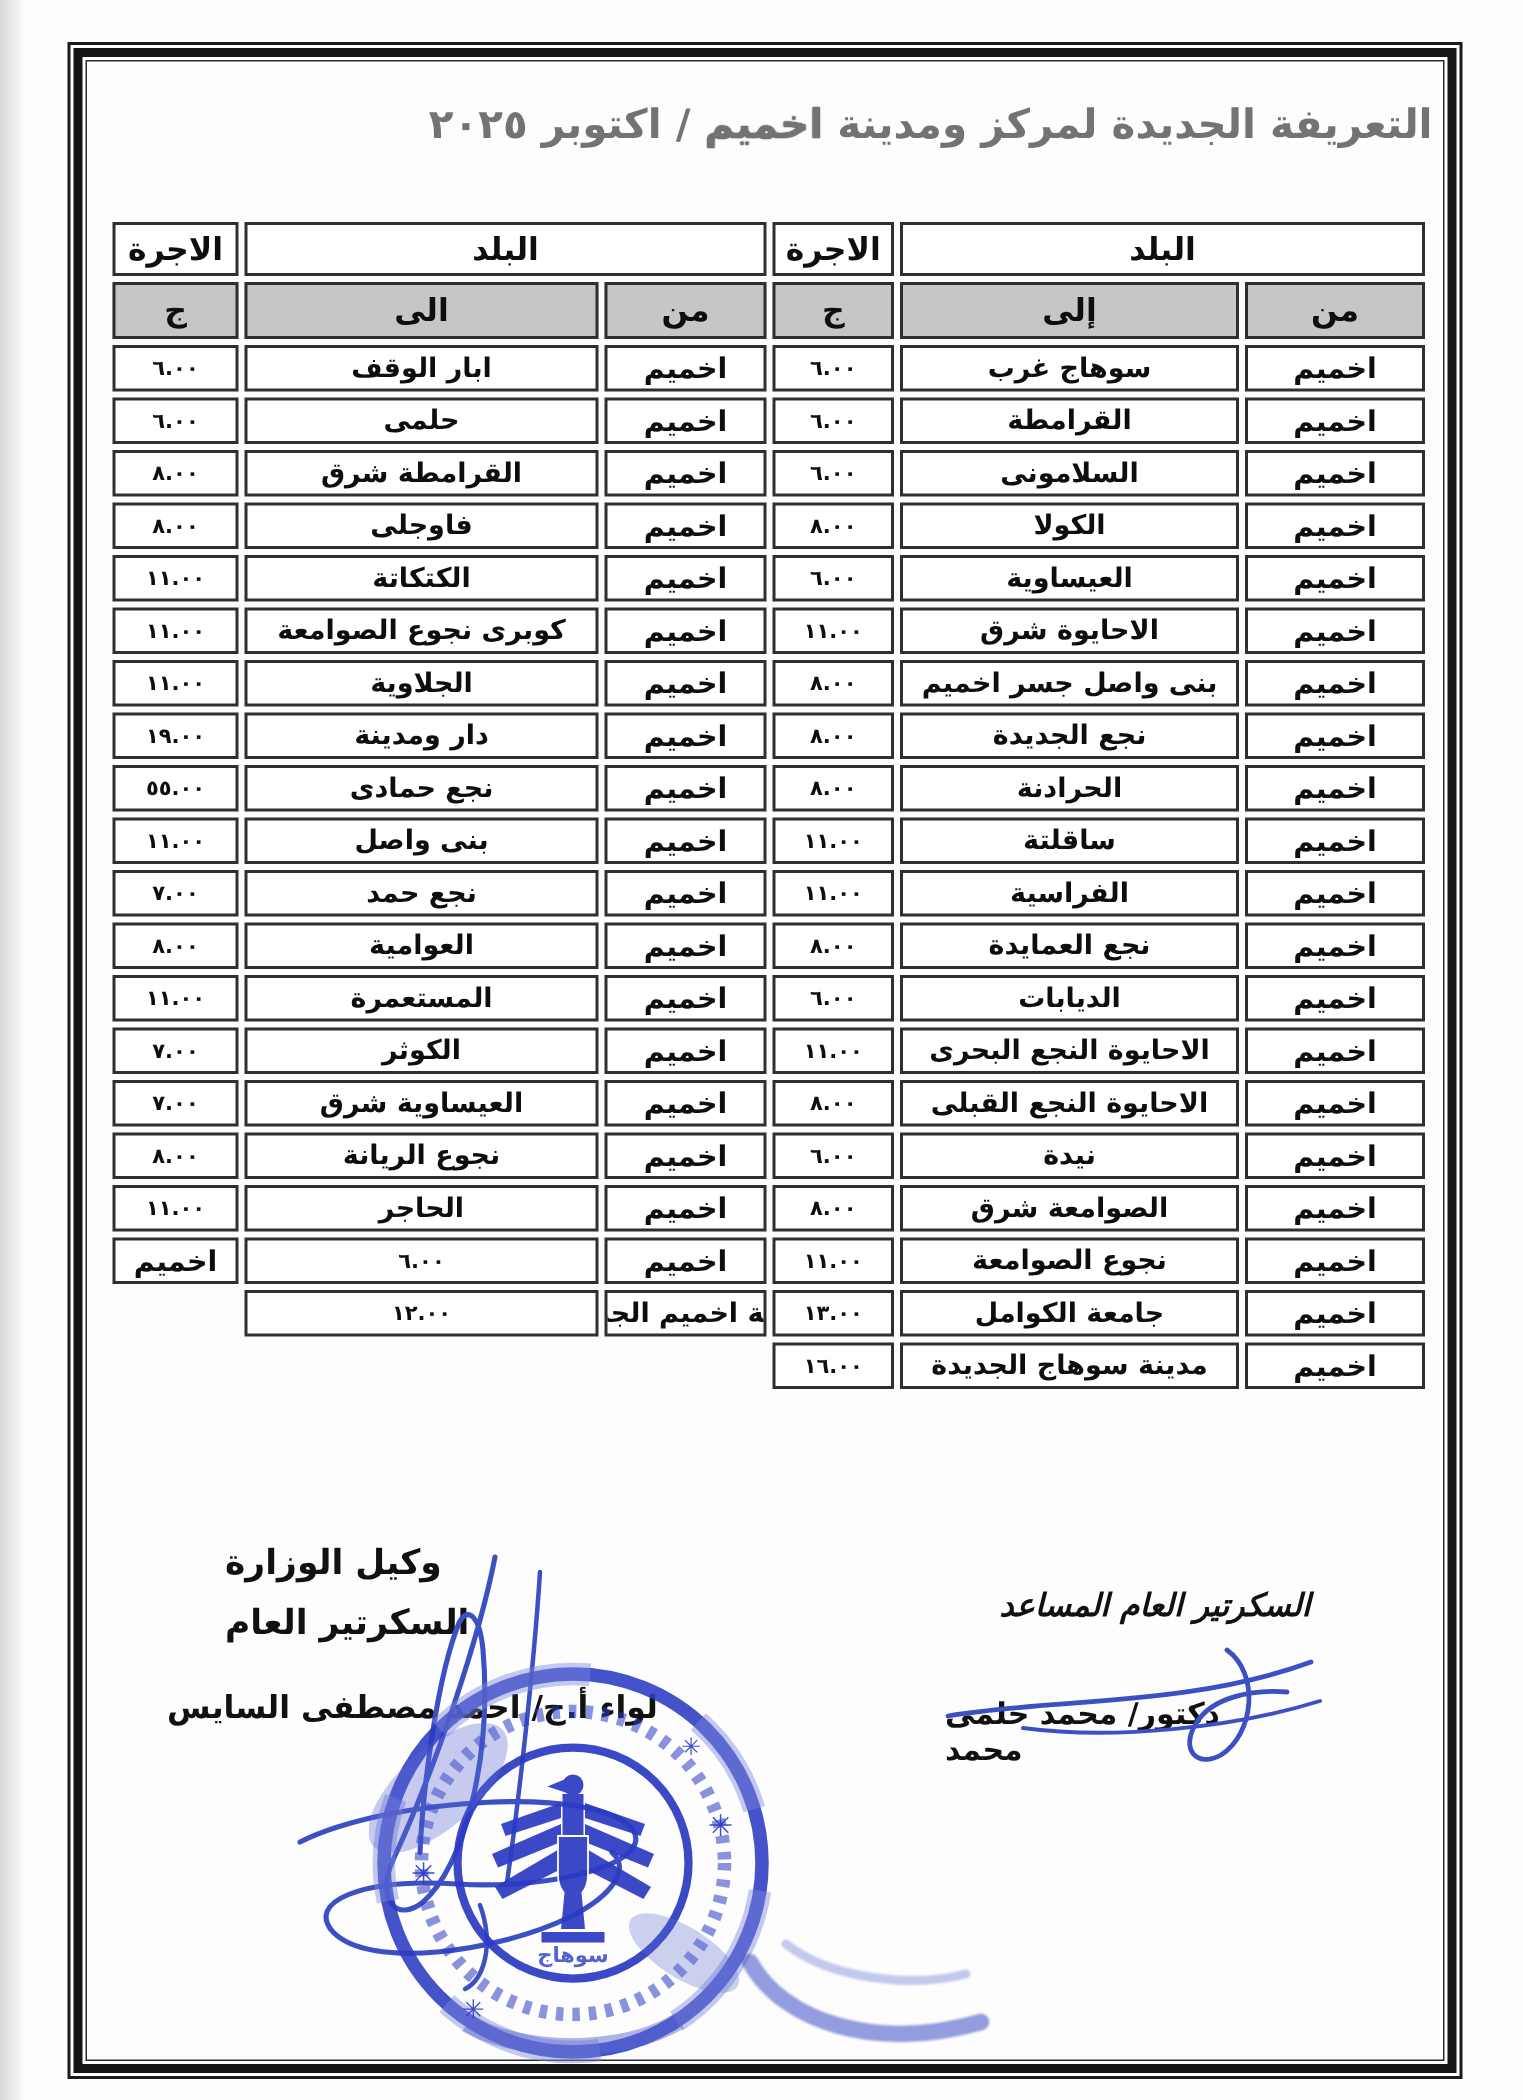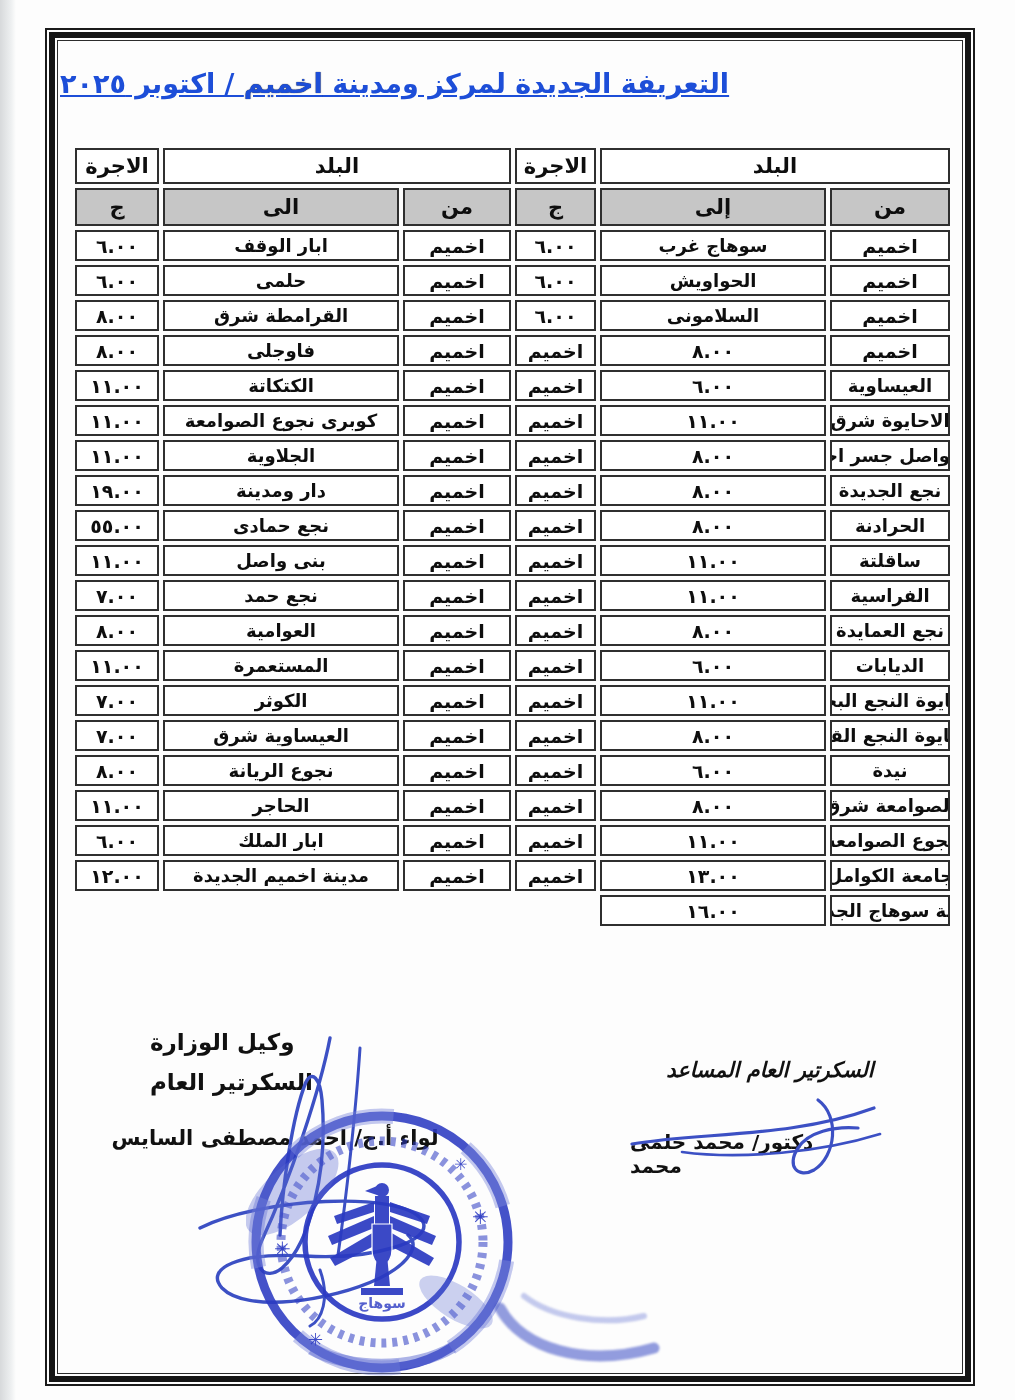--- a/index.html
+++ b/index.html
@@ -7,37 +7,37 @@
     width:1015px;height:1400px;position:relative;overflow:hidden;
     background:#fdfdfd;font-family:"DejaVu Sans",sans-serif;color:#111;
   }
   .scan-edge{position:absolute;left:0;top:0;bottom:0;width:16px;
     background:linear-gradient(90deg,#d7d9db,#eef0f1 70%,#fdfdfd);}
   
   .frame{position:absolute;left:45px;top:28px;width:926px;height:1354px;border:2px solid #1b1b1b;}
   .frame-mid{position:absolute;inset:2px;border:6px solid #151515;}
   .frame-in{position:absolute;inset:2px;border:1px solid #2c2c2c;}
   
-  .title{position:absolute;left:60px;right:60px;top:68px;text-align:left;direction:rtl;
-    font-size:27px;font-weight:bold;color:#1d4ed8;text-decoration:underline;}
+  .title{position:absolute;left:60px;right:60px;top:68px;text-align:right;direction:rtl;
+    font-size:27px;font-weight:bold;color:#737373;}
   .title .city{text-shadow:0 0 1px #141414;}
   
   .tbl{position:absolute;top:148px;display:grid;gap:4px;direction:rtl;}
   .tbl-right{left:515px;width:435px;grid-template-columns:120px 226px 81px;
     grid-template-rows:36px 38px repeat(20,31px);}
   .tbl-left{left:75px;width:436px;grid-template-columns:108px 236px 84px;
     grid-template-rows:36px 38px repeat(19,31px);}
   .cell{border:2px solid #2f2f2f;background:#fff;display:flex;align-items:center;justify-content:center;
     font-weight:bold;color:#0e0e0e;white-space:nowrap;overflow:hidden;padding:0 2px;}
   .hdr1{font-size:21px;}
   .hdr2{background:#c6c6c6;font-size:21px;}
   .span2{grid-column:span 2;}
   .from-cell{font-size:19px;}
   .to-cell{font-size:18px;}
-  .fare-cell{font-size:19px;letter-spacing:1px;}
+  .fare-cell{font-size:14px;letter-spacing:1px;}
   
   .sig-left-titles{position:absolute;left:150px;top:1022px;width:270px;text-align:left;direction:rtl;
     font-size:23px;font-weight:bold;line-height:1.75;}
   .sig-left-name{position:absolute;left:105px;top:1126px;width:340px;text-align:center;direction:rtl;
     font-size:21px;font-weight:bold;}
   .sig-right-title{position:absolute;left:640px;top:1058px;width:260px;text-align:center;direction:rtl;
     font-size:21px;font-weight:bold;font-style:italic;}
   .sig-right-name{position:absolute;left:630px;top:1130px;width:240px;text-align:left;direction:rtl;
     font-size:20px;font-weight:bold;}
   .scribble{position:absolute;pointer-events:none;}
@@ -66,28 +66,29 @@
   <div class="cell hdr1">الاجرة</div>
   <div class="cell hdr2">من</div>
   <div class="cell hdr2">إلى</div>
   <div class="cell hdr2">ج</div>
 
     <div class="cell from-cell">اخميم</div>
     <div class="cell to-cell">سوهاج غرب</div>
     <div class="cell fare-cell">٦.٠٠</div>
 
     <div class="cell from-cell">اخميم</div>
-    <div class="cell to-cell">الحواويش</div>
+    <div class="cell to-cell">القرامطة</div>
     <div class="cell fare-cell">٦.٠٠</div>
 
     <div class="cell from-cell">اخميم</div>
     <div class="cell to-cell">السلامونى</div>
     <div class="cell fare-cell">٦.٠٠</div>
 
     <div class="cell from-cell">اخميم</div>
+    <div class="cell to-cell">الكولا</div>
     <div class="cell fare-cell">٨.٠٠</div>
 
     <div class="cell from-cell">اخميم</div>
     <div class="cell to-cell">العيساوية</div>
     <div class="cell fare-cell">٦.٠٠</div>
 
     <div class="cell from-cell">اخميم</div>
     <div class="cell to-cell">الاحايوة شرق</div>
     <div class="cell fare-cell">١١.٠٠</div>
 
@@ -217,21 +218,20 @@
 
     <div class="cell from-cell">اخميم</div>
     <div class="cell to-cell">نجوع الريانة</div>
     <div class="cell fare-cell">٨.٠٠</div>
 
     <div class="cell from-cell">اخميم</div>
     <div class="cell to-cell">الحاجر</div>
     <div class="cell fare-cell">١١.٠٠</div>
 
     <div class="cell from-cell">اخميم</div>
-    <div class="cell to-cell">ابار الملك</div>
     <div class="cell fare-cell">٦.٠٠</div>
 
     <div class="cell from-cell">اخميم</div>
     <div class="cell to-cell">مدينة اخميم الجديدة</div>
     <div class="cell fare-cell">١٢.٠٠</div>
   </div>
 
 <div class="sig-left-titles">
   <div>وكيل الوزارة</div>
   <div>السكرتير العام</div>

